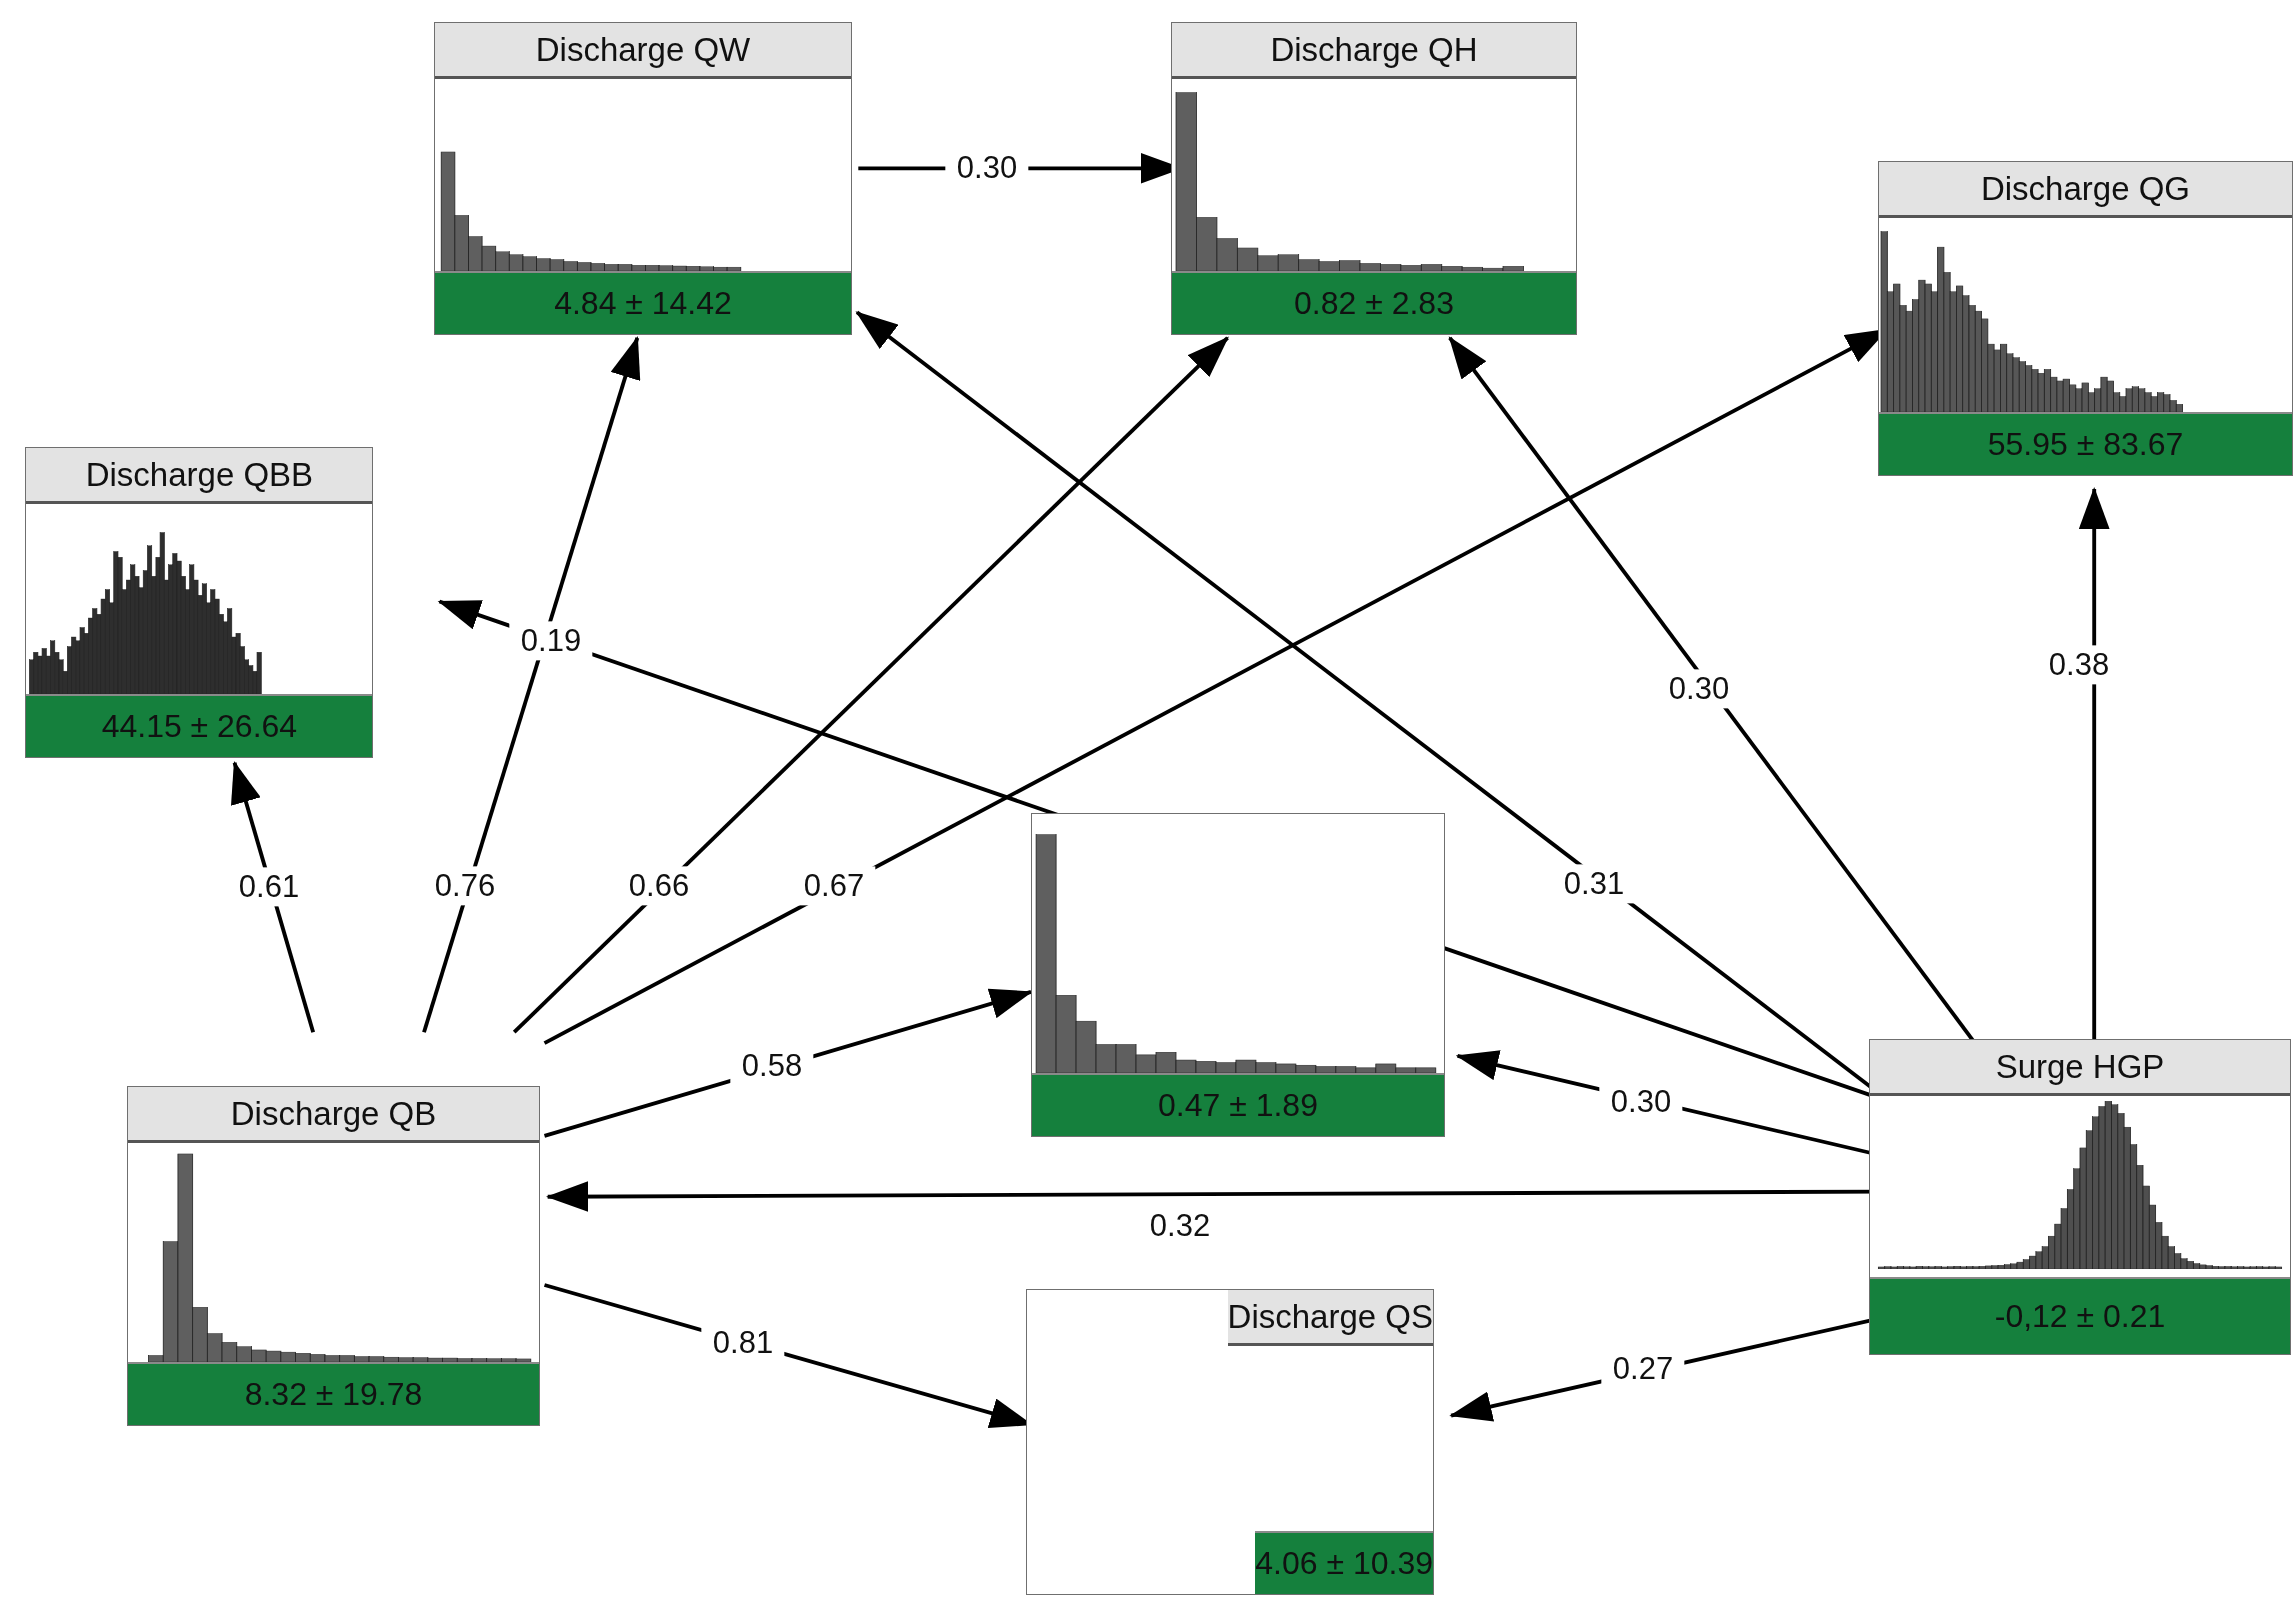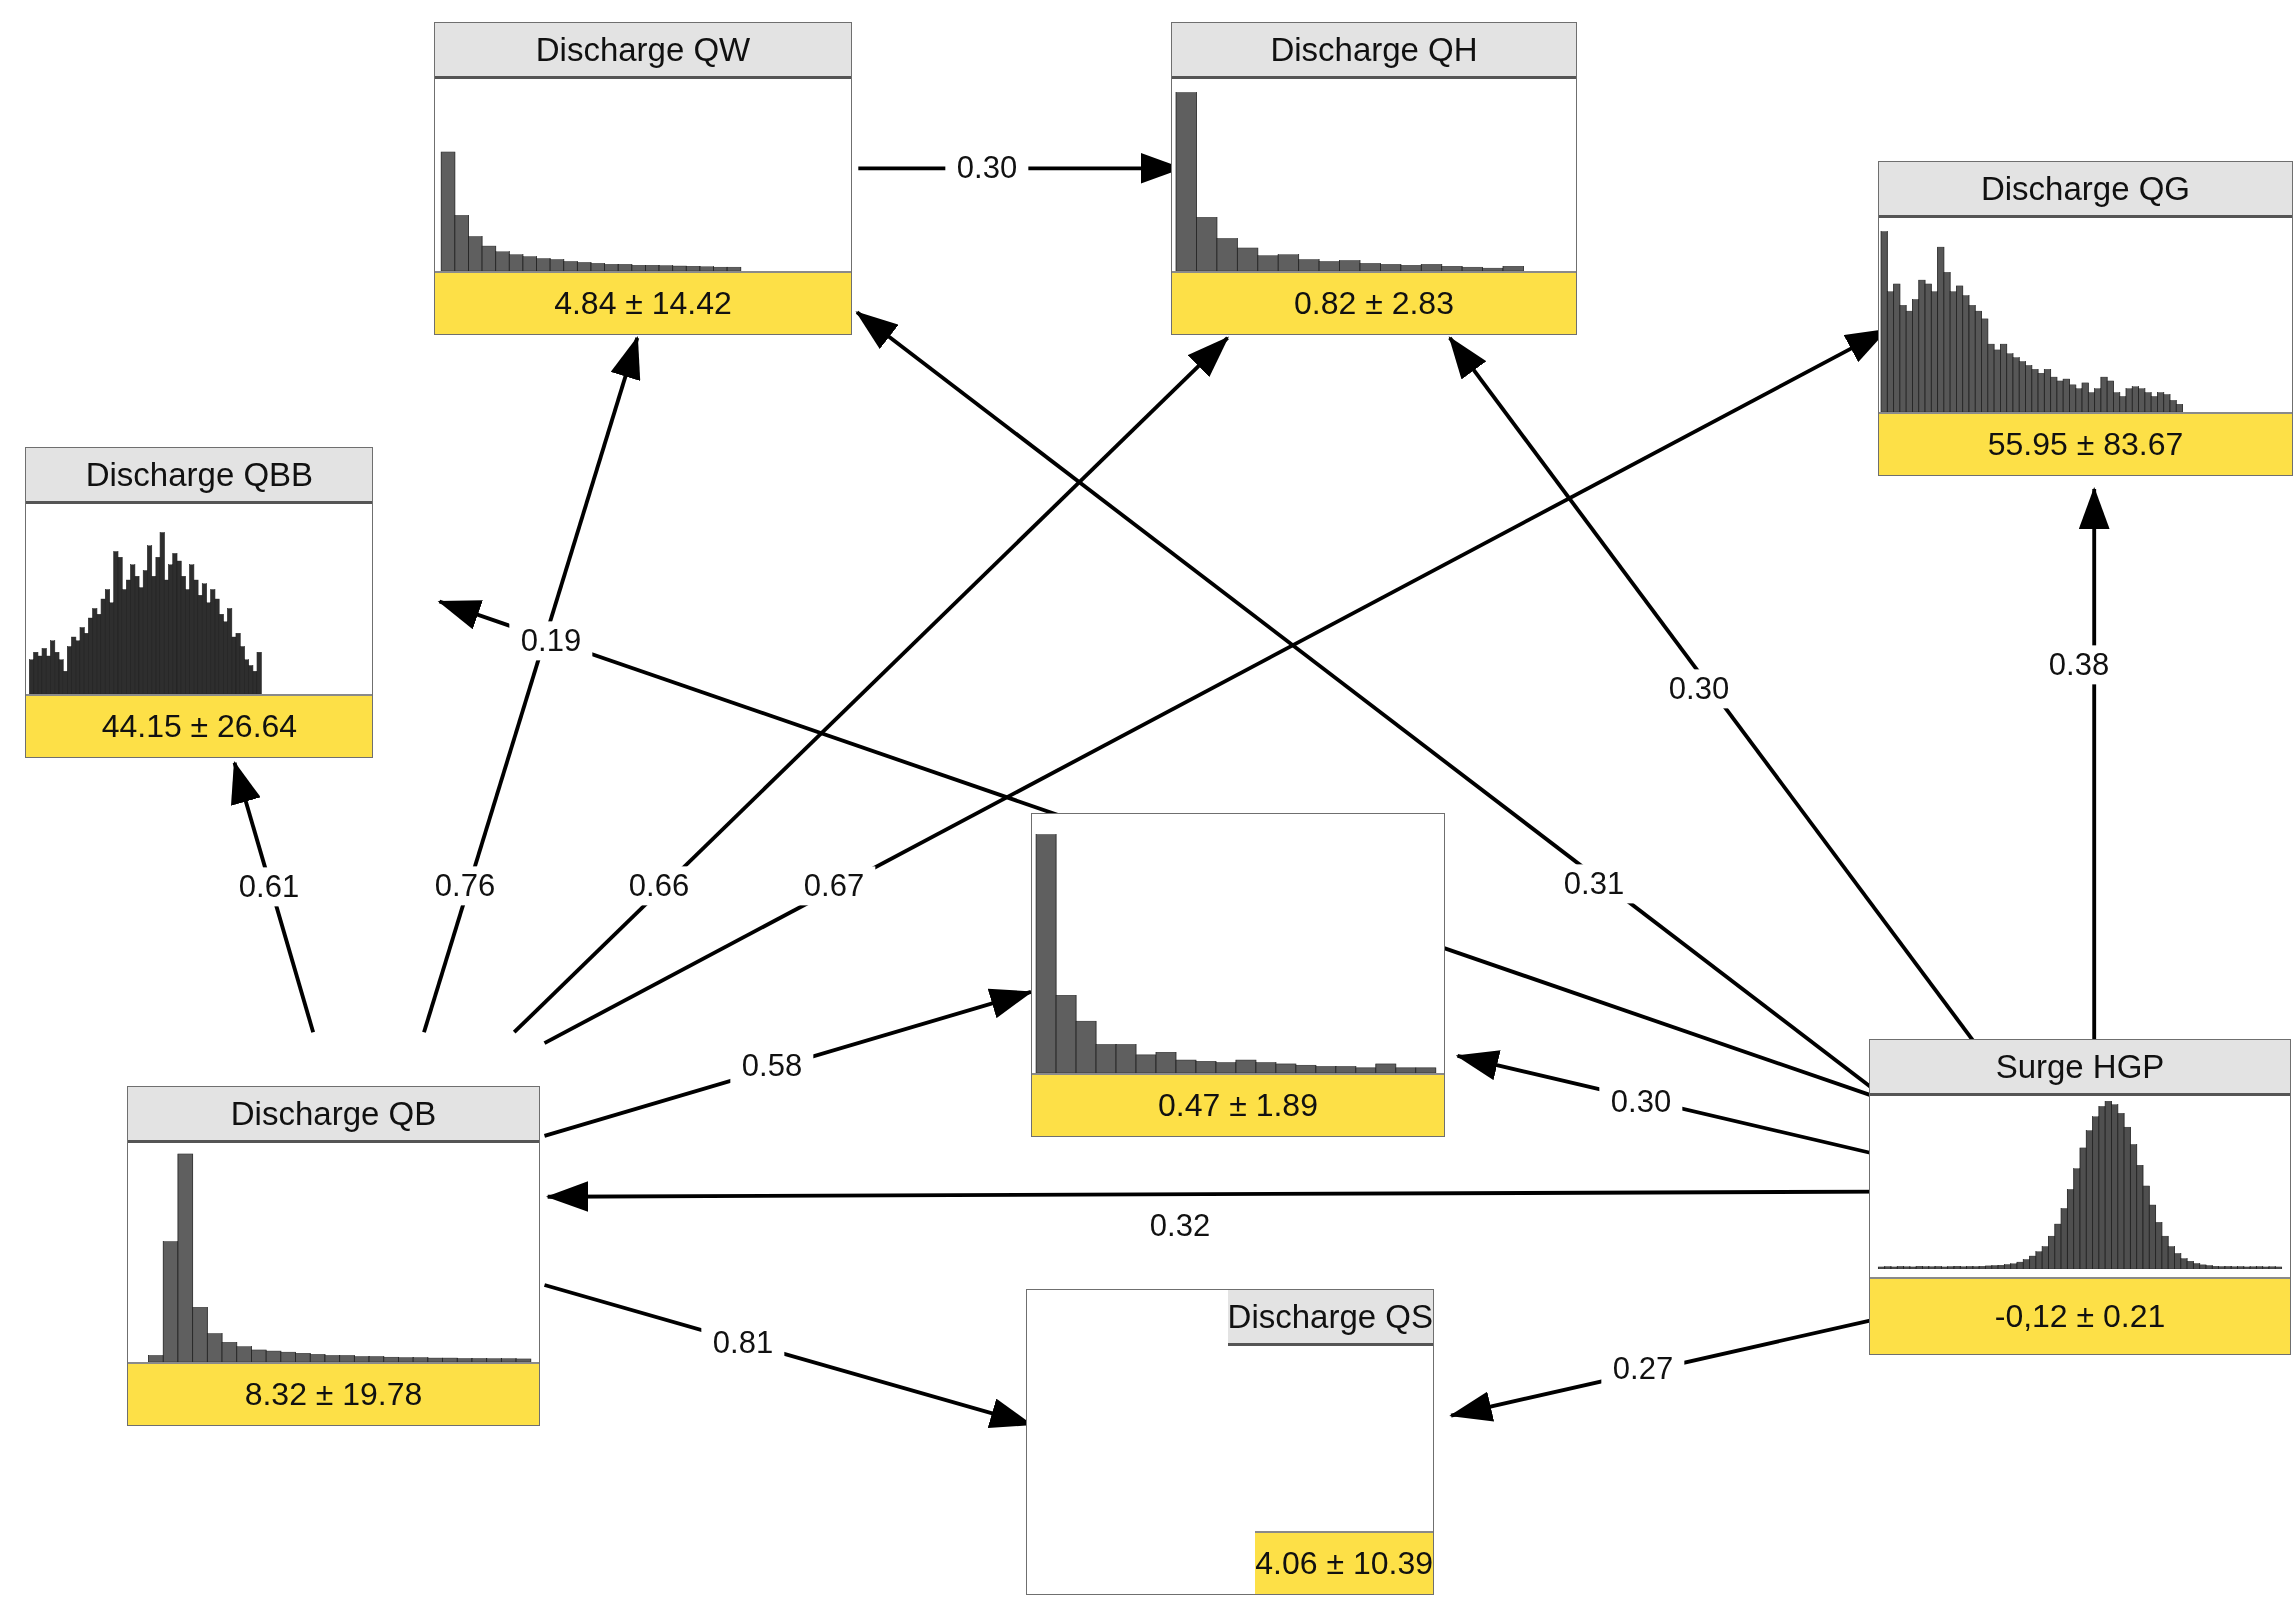--- a/index.html
+++ b/index.html
@@ -6,21 +6,21 @@
   #canvas{position:relative;width:2295px;height:1605px;background:#ffffff;overflow:hidden;
           font-family:"Liberation Sans", sans-serif;padding-left:17px;}
   #edges-layer{position:absolute;left:0;top:0;width:100%;height:100%;}
   .node{position:absolute;border:1.9px solid #6f6f6f;background:#ffffff;box-sizing:border-box;
         display:flex;flex-direction:column;}
   .node-title{background:#e3e3e3;border-bottom:3.2px solid #555555;color:#111;
               font-size:33px;text-align:center;display:flex;align-items:center;justify-content:center;
               box-sizing:border-box;}
   .node-hist{flex:1;position:relative;background:#ffffff;}
   .node-hist svg{position:absolute;left:0;top:0;width:100%;height:100%;display:block;}
-  .node-stat{background:#fde047;border-top:2.6px solid #8a8a8a;color:#111;
+  .node-stat{background:#15803d;border-top:2.6px solid #8a8a8a;color:#111;
              font-size:32px;text-align:center;display:flex;align-items:center;justify-content:center;
              box-sizing:border-box;}
   .edge-label{position:absolute;transform:translate(-50%,-50%);background:#ffffff;
               color:#111;font-size:31px;padding:2.6px 11.5px;white-space:nowrap;line-height:1.1;}
   .edge-label.nobg{background:transparent;}
 </style>
 </head>
 <body>
 
 <div id="canvas">

